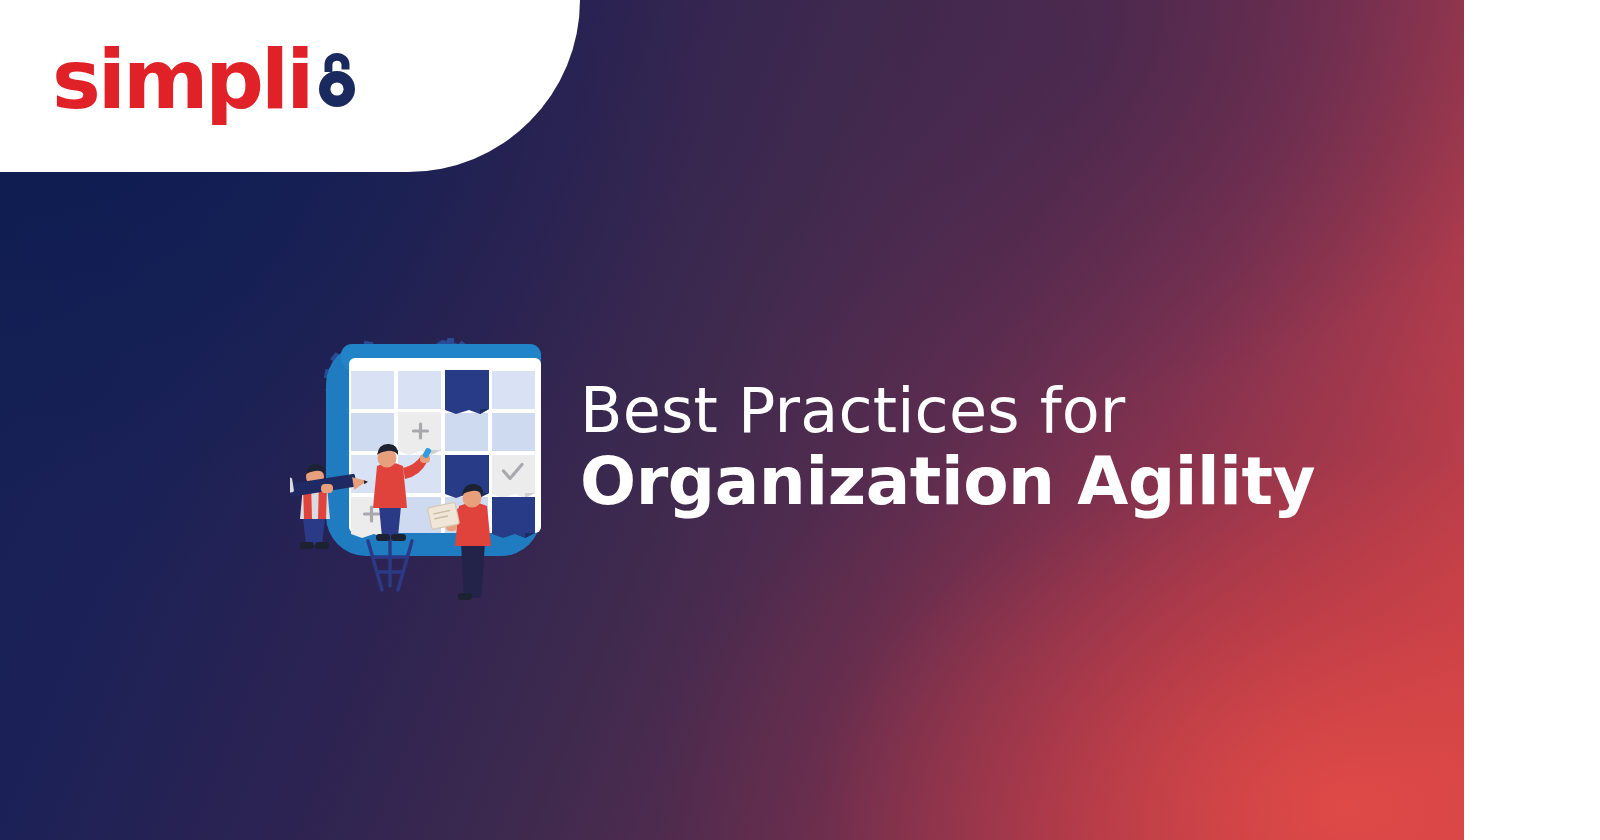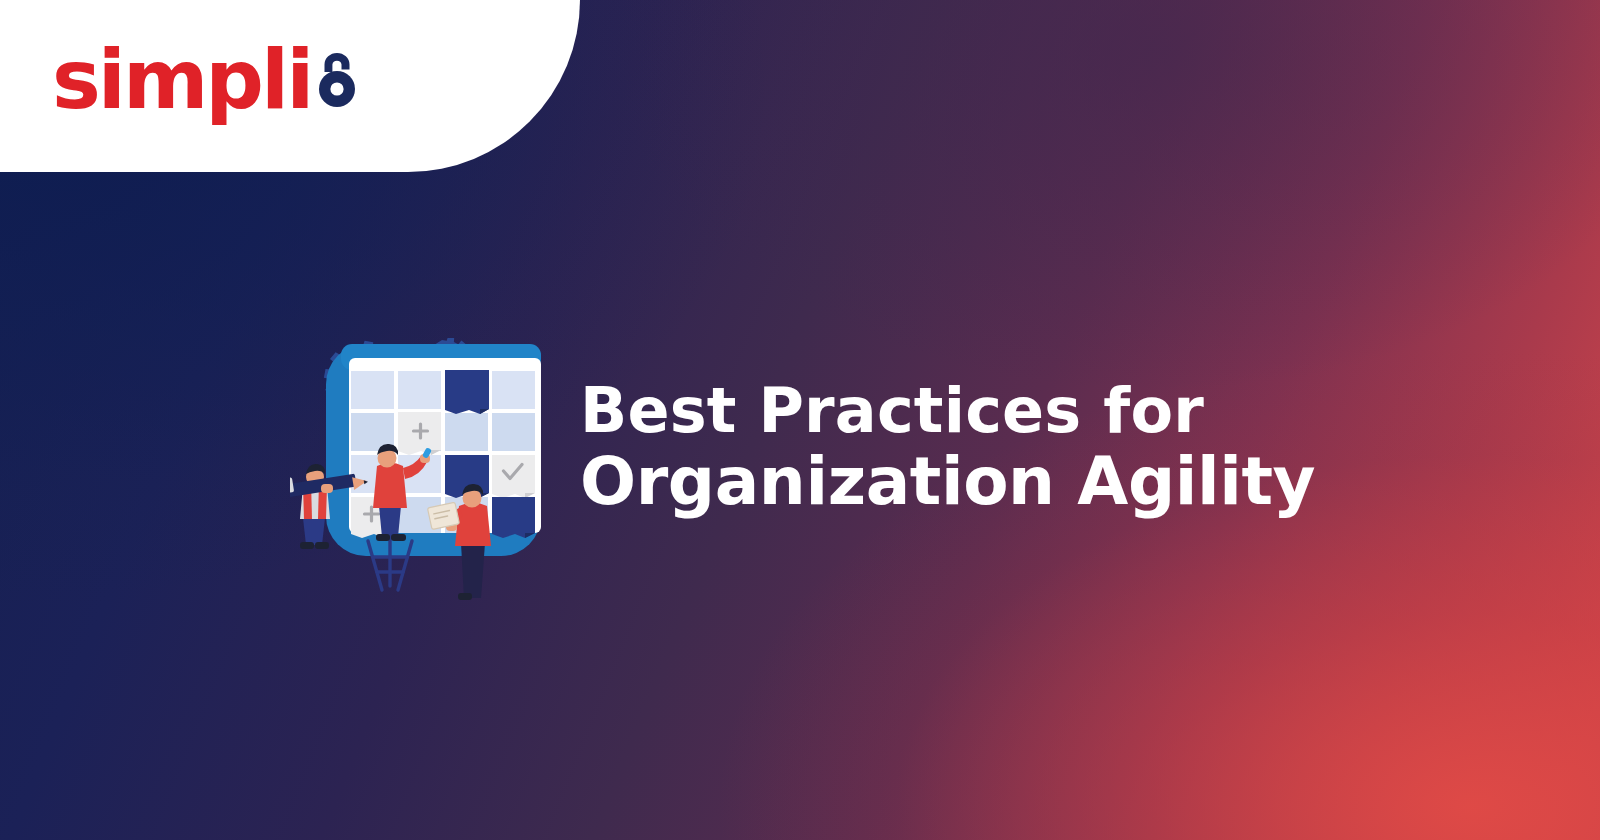--- a/index.html
+++ b/index.html
@@ -6,21 +6,21 @@
     margin: 0;
     padding: 0;
     background: #ffffff;
   }
   body {
     font-family: "Liberation Sans", sans-serif;
   }
 
   #banner {
     position: relative;
-    width: 1600px;
+    width: 1464px;
     height: 840px;
     overflow: hidden;
     background: #131f52;
   }
 
   
   .bg-base {
     position: absolute;
     inset: 0;
     background: linear-gradient(112deg,
@@ -113,21 +113,21 @@
   
   .headline {
     position: absolute;
     left: 580px;
     top: 378px;
     width: 840px;
     z-index: 4;
   }
   .headline-line1 {
     font-family: "DejaVu Sans", sans-serif;
-    font-weight: 700;
+    font-weight: 400;
     font-size: 62px;
     line-height: 1.08;
     color: #ffffff;
     letter-spacing: 0.2px;
     white-space: nowrap;
   }
   .headline-line2 {
     font-family: "DejaVu Sans", sans-serif;
     font-weight: 700;
     font-size: 66px;

